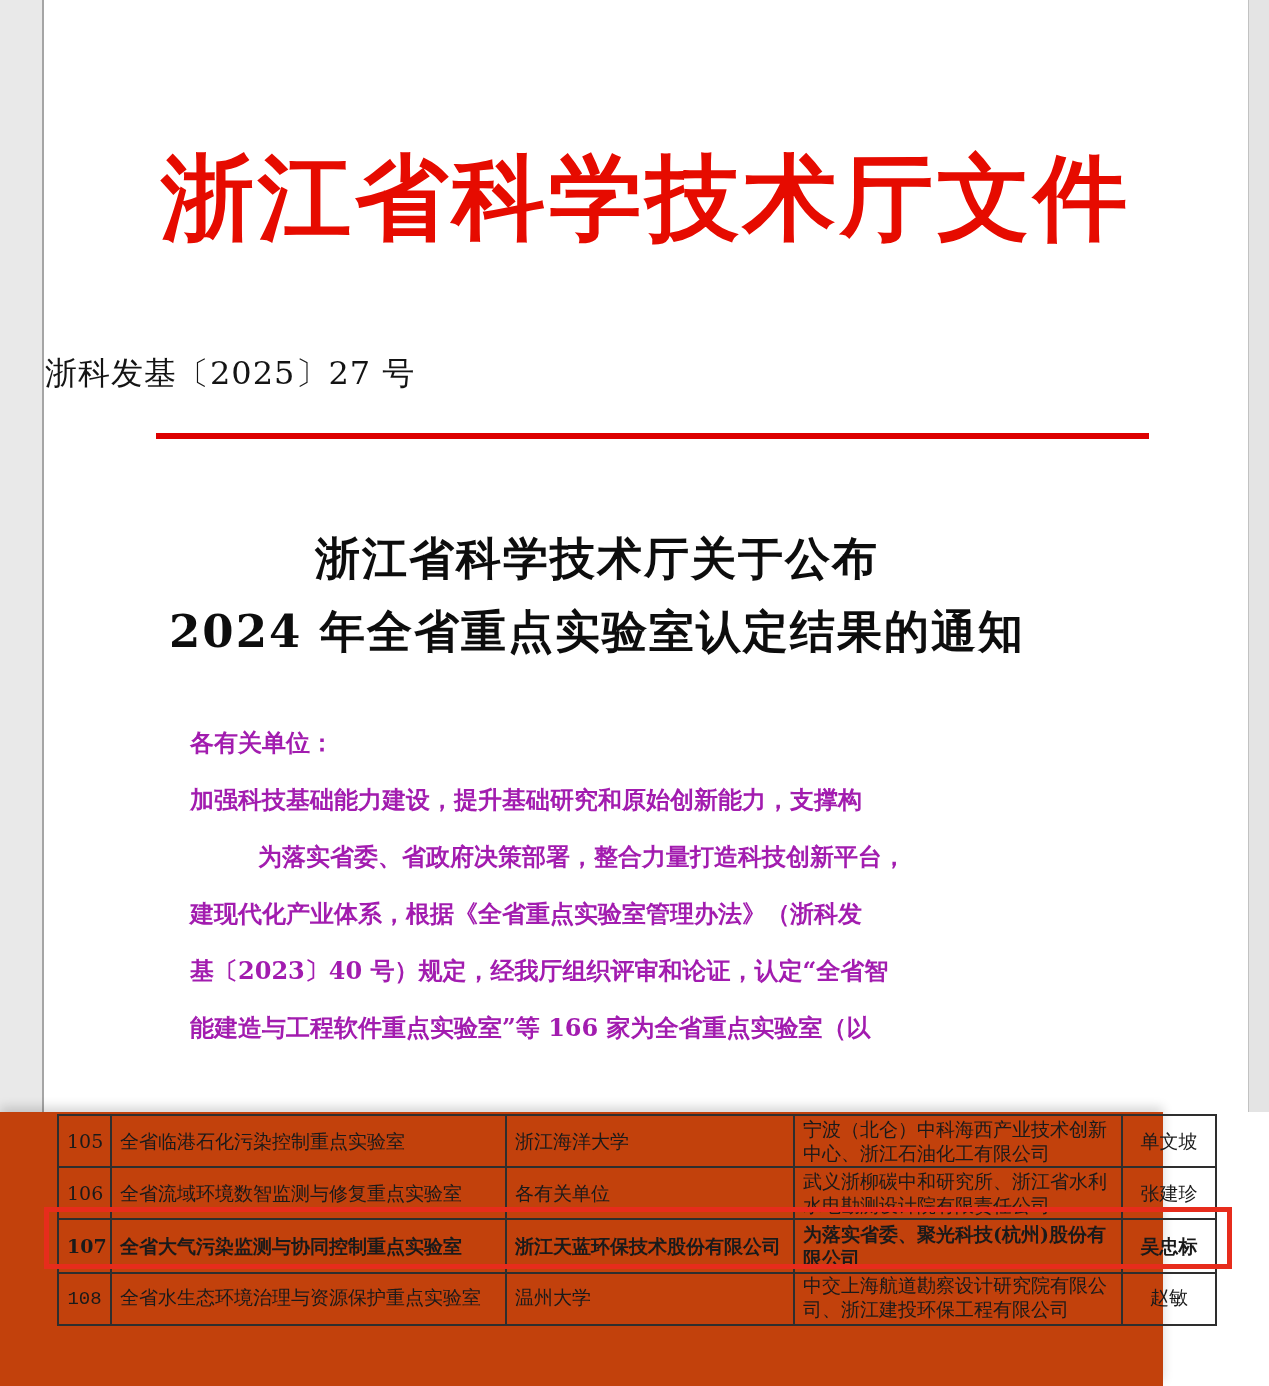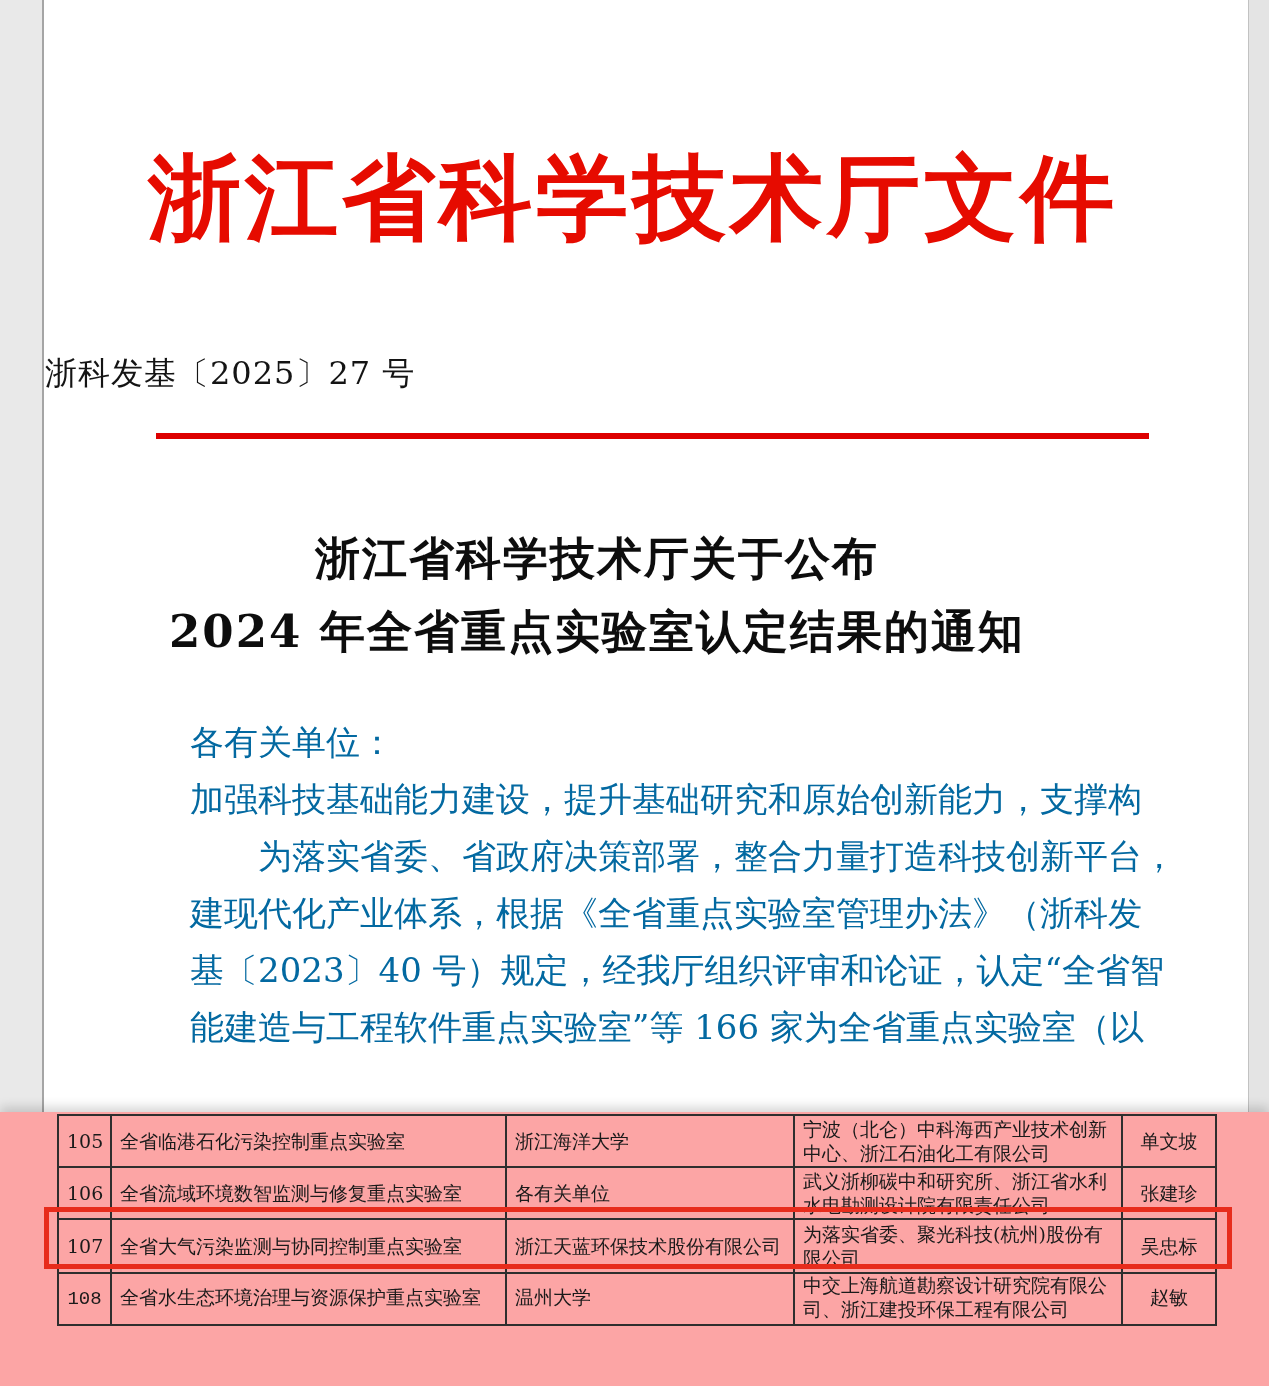--- a/index.html
+++ b/index.html
@@ -10,58 +10,58 @@
   
   .margin-left{
     position:absolute;left:0;top:0;width:42px;height:1112px;
     background:#e9e9e9;border-right:2px solid #a5a5a5;
   }
   .margin-right{
     position:absolute;left:1248px;top:0;width:21px;height:1112px;
     background:#e4e4e4;border-left:1px solid #c2c2c2;
   }
   .masthead{
-    position:absolute;left:32px;top:144px;width:1202px;
+    position:absolute;left:45px;top:144px;width:1202px;
     text-align:center;font-size:93px;line-height:108px;font-weight:bold;
     color:#e60b00;letter-spacing:4px;white-space:nowrap;
   }
   .docnum{
     position:absolute;left:45px;top:352px;width:1202px;
     text-align:left;font-size:32px;letter-spacing:1px;
   }
   .red-rule{
     position:absolute;left:156px;top:433px;width:993px;height:6px;
     background:#dd0000;
   }
   .notice-title{
     position:absolute;left:45px;top:522px;width:1104px;
     text-align:center;font-weight:bold;font-size:45px;line-height:73px;
     letter-spacing:2px;color:#0d0d0d;
   }
   .body-block{
     position:absolute;left:190px;top:714px;width:965px;
-    font-size:34px;line-height:57px;color:#0369a1;
+    font-size:24px;line-height:57px;color:#a21caf;font-weight:bold;
   }
   .body-line{white-space:nowrap;}
   .body-line.indent{text-indent:68px;}
   
   .bottom-sheet{
-    position:absolute;left:0;top:1112px;width:1269px;height:274px;
-    background:#fca5a5;box-shadow:0 -5px 10px rgba(0,0,0,0.16);
+    position:absolute;left:0;top:1112px;width:1163px;height:274px;
+    background:#c2410c;box-shadow:0 -5px 10px rgba(0,0,0,0.16);
   }
   table.lab-table{
     position:absolute;left:57px;top:2px;width:1158px;
     border-collapse:collapse;table-layout:fixed;
     font-size:19px;color:#1a1a1a;
   }
   table.lab-table td{
     border:2px solid #2e2e2e;padding:1px 8px;line-height:24px;vertical-align:middle;
   }
   td.c-no,td.c-dir{text-align:center;padding:1px 2px;}
-  tr.r1{height:50px;} tr.r2{height:46px;} tr.r3{height:54px;} tr.r4{height:45px;font-family:Liberation Mono, monospace;}
+  tr.r1{height:50px;} tr.r2{height:46px;} tr.r3{height:54px;font-weight:bold;} tr.r4{height:45px;font-family:Liberation Mono, monospace;}
   .highlight-box{
     position:absolute;left:44px;top:1207px;width:1188px;height:62px;
     border:5px solid #e72c1c;box-sizing:border-box;z-index:5;pointer-events:none;
   }
 </style>
 </head>
 <body>
 
 <div class="screen">
 

